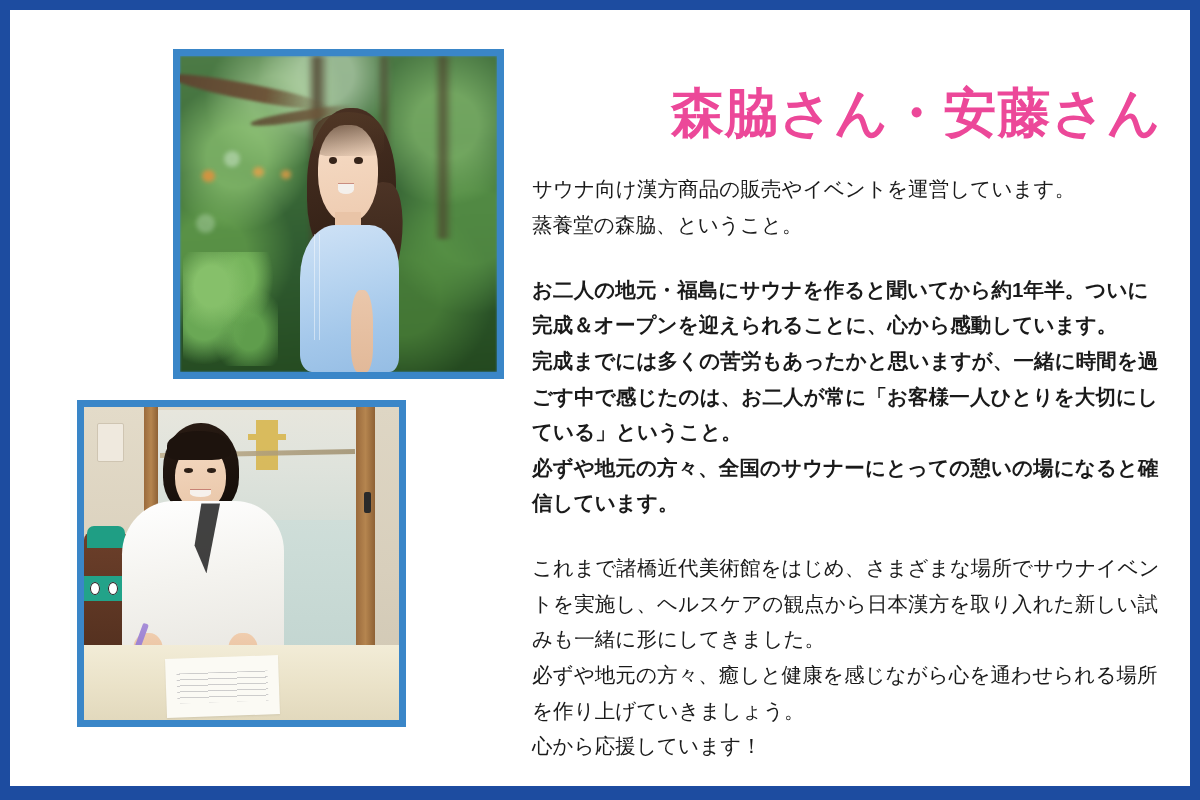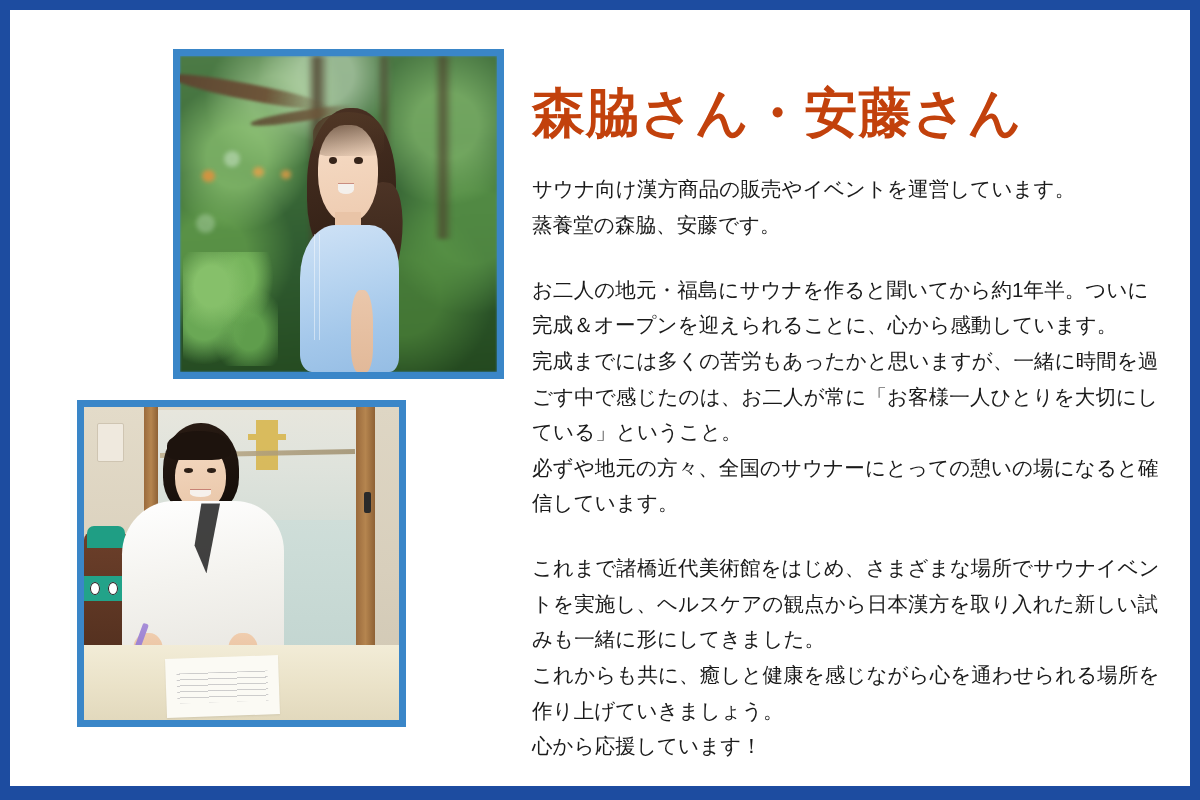--- a/index.html
+++ b/index.html
@@ -432,23 +432,24 @@
     position: absolute;
     left: 522px;
     top: 74px;
     width: 630px;
   }
   #title {
     font-size: 53px;
     font-weight: 700;
     line-height: 1.08;
     letter-spacing: 1px;
-    color: #c2410c;
+    color: #ec4899;
     margin: 0;
     white-space: nowrap;
+    text-align: right;
   }
   #subtitle {
     font-size: 25px;
     font-weight: 700;
     line-height: 1.2;
     color: #000000;
     margin: 6px 0 0 0;
   }
   #body-copy {
     margin-top: 30px;
@@ -529,24 +530,24 @@
         </div>
         <div class="desk"></div>
         <div class="paper"></div>
       </div>
     </div>
 
     <div id="content">
       <h1 id="title">森脇さん・安藤さん</h1>
       <div id="body-copy">
         <p class="para" style="white-space: pre-line;">サウナ向け漢方商品の販売やイベントを運営しています。
-蒸養堂の森脇、安藤です。</p>
-        <p class="para" style="white-space: pre-line;">お二人の地元・福島にサウナを作ると聞いてから約1年半。ついに完成＆オープンを迎えられることに、心から感動しています。
+蒸養堂の森脇、ということ。</p>
+        <p class="para" style="white-space: pre-line; font-weight: bold;">お二人の地元・福島にサウナを作ると聞いてから約1年半。ついに完成＆オープンを迎えられることに、心から感動しています。
 完成までには多くの苦労もあったかと思いますが、一緒に時間を過ごす中で感じたのは、お二人が常に「お客様一人ひとりを大切にしている」ということ。
 必ずや地元の方々、全国のサウナーにとっての憩いの場になると確信しています。</p>
         <p class="para" style="white-space: pre-line;">これまで諸橋近代美術館をはじめ、さまざまな場所でサウナイベントを実施し、ヘルスケアの観点から日本漢方を取り入れた新しい試みも一緒に形にしてきました。
-これからも共に、癒しと健康を感じながら心を通わせられる場所を作り上げていきましょう。
+必ずや地元の方々、癒しと健康を感じながら心を通わせられる場所を作り上げていきましょう。
 心から応援しています！</p>
       </div>
     </div>
 
   </div>
 </div>
 
 </body></html>

